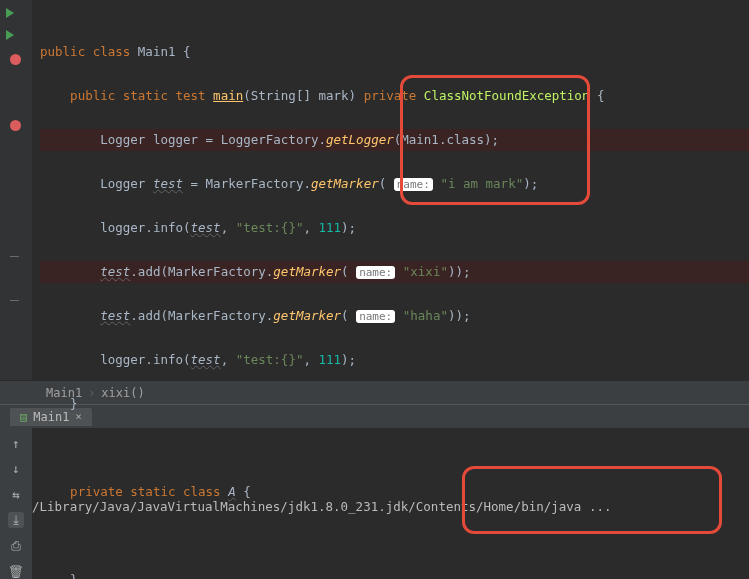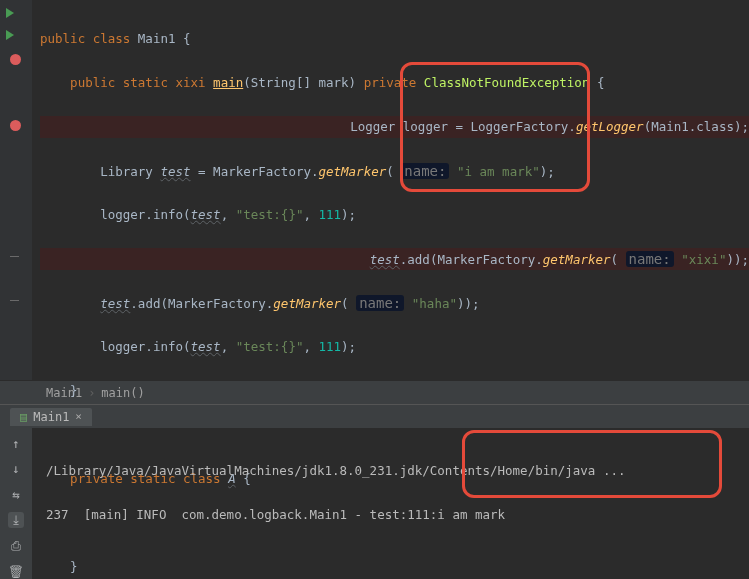--- a/index.html
+++ b/index.html
@@ -47,30 +47,31 @@
     width: 9px; height: 1px;
     background: #6a6a6a;
   }
 
   .code {
     flex: 1;
     padding: 6px 0 16px 8px;
     line-height: 22px;
     white-space: pre;
     position: relative;
+    margin-top: 13px;
   }
   .code-line { height: 22px; position: relative; }
-  .bp-line { background: #3a2323; text-align: right; }
+  .bp-line { background: #3a2323; }
   .kw { color: #cc7832; }
   .method { color: #ffc66d; text-decoration: underline; }
   .methodi { color: #ffc66d; font-style: italic; }
   .str { color: #6a8759; }
   .num { color: #14b8a6; }
   .cls { color: #a9b7c6; }
-  .hint { color: #787878; background: #0f172a; border-radius: 3px; padding: 0 3px; font-size: 14px;}
+  .hint { color: #787878; background: #ffffff; border-radius: 3px; padding: 0 3px; font-size: 11px;}
   .wavy { text-decoration: underline wavy #5e6367; text-decoration-thickness:1px;font-style:italic; }
   .dim { color: #bef264; }
 
   .red-box {
     position: absolute;
     border: 3px solid #e44a3a;
     border-radius: 12px;
     pointer-events: none;
   }
 
@@ -112,25 +113,26 @@
     background: #3c3f41;
     display: flex; flex-direction: column;
     align-items: center;
     padding-top: 8px; gap: 10px;
   }
   .cg-icon { width:16px; height:16px; color:#afb1b3; display:flex; align-items:center; justify-content:center; }
   .cg-icon.active { background:#4e5254; border-radius:3px; }
 
   .console {
     flex:1;
-    padding: 10px 14px;
+    padding: 10px 0;
     line-height: 22px;
     white-space: pre;
     color: #bbbbbb;
     position: relative;
+    margin-top: 36px;
   }
 </style>
 </head>
 <body>
 
 <div class="editor-area">
   <div class="gutter">
     <div class="gutter-icon" style="top:8px;">
         <div class="run-icon"></div>
       </div>
@@ -145,41 +147,41 @@
       </div>
     <div class="gutter-icon" style="top:256px;left:10px;">
         <div class="fold-dash"></div>
       </div>
     <div class="gutter-icon" style="top:300px;left:10px;">
         <div class="fold-dash"></div>
       </div>
   </div>
   <div class="code">
 <div class="code-line"><span class="kw">public class</span> <span class="cls">Main1</span><span> {</span></div>
-<div class="code-line">    <span class="kw">public static xixi</span> <span class="method">main</span><span>(String[] mark)</span> <span class="kw">private</span> <span class="dim">ClassNotFoundException</span><span> {</span></div>
+<div class="code-line">    <span class="kw">public static test</span> <span class="method">main</span><span>(String[] mark)</span> <span class="kw">private</span> <span class="dim">ClassNotFoundException</span><span> {</span></div>
 <div class="code-line bp-line">        <span>Logger logger = LoggerFactory.</span><span class="methodi">getLogger</span><span>(Main1.class);</span></div>
-<div class="code-line">        <span>Library </span><span class="wavy">test</span><span> = MarkerFactory.</span><span class="methodi">getMarker</span>( <span class="hint">name:</span> <span class="str">"i am mark"</span><span>);</span></div>
+<div class="code-line">        <span>Logger </span><span class="wavy">test</span><span> = MarkerFactory.</span><span class="methodi">getMarker</span>( <span class="hint">name:</span> <span class="str">"i am mark"</span><span>);</span></div>
 <div class="code-line">        <span>logger.info(</span><span class="wavy">test</span><span>, </span><span class="str">"test:{}"</span><span>, </span><span class="num">111</span><span>);</span></div>
 <div class="code-line bp-line">        <span class="wavy">test</span><span>.add(MarkerFactory.</span><span class="methodi">getMarker</span>( <span class="hint">name:</span> <span class="str">"xixi"</span><span>));</span></div>
 <div class="code-line">        <span class="wavy">test</span><span>.add(MarkerFactory.</span><span class="methodi">getMarker</span>( <span class="hint">name:</span> <span class="str">"haha"</span><span>));</span></div>
 <div class="code-line">        <span>logger.info(</span><span class="wavy">test</span><span>, </span><span class="str">"test:{}"</span><span>, </span><span class="num">111</span><span>);</span></div>
 <div class="code-line">    }</div>
 <div class="code-line"></div>
 <div class="code-line">    <span class="kw">private static class</span> <span class="wavy">A</span><span> {</span></div>
 <div class="code-line"></div>
 <div class="code-line">    }</div>
 
     <div class="red-box" style="top:62px; left:368px; width:190px; height:130px;"></div>
   </div>
 </div>
 
 <div class="breadcrumb">
   <span class="bc-item">Main1</span>
   <span class="bc-sep">›</span>
-  <span class="bc-item">main()</span>
+  <span class="bc-item">xixi()</span>
 </div>
 
 <div class="tool-tab">
   <div class="tabchip">
     <span style="color:#6a9e64;">▤</span>
     <span>Main1</span>
     <span class="close-x">×</span>
   </div>
 </div>
 
@@ -187,18 +189,17 @@
   <div class="console-gutter">
     <div class="cg-icon">↑</div>
     <div class="cg-icon">↓</div>
     <div class="cg-icon">⇆</div>
     <div class="cg-icon active">⤓</div>
     <div class="cg-icon">⎙</div>
     <div class="cg-icon">🗑</div>
   </div>
   <div class="console">
 <div><span>/Library/Java/JavaVirtualMachines/jdk1.8.0_231.jdk/</span><span>Contents/Home/bin/java</span><span> ...</span></div>
-<div><span>237  [main] INFO  com.demo.logback.Main1 - test:111:</span><span>i am mark</span></div>
 
 
     <div class="red-box" style="top:2px; left:430px; width:260px; height:68px;"></div>
   </div>
 </div>
 
 </body></html>

